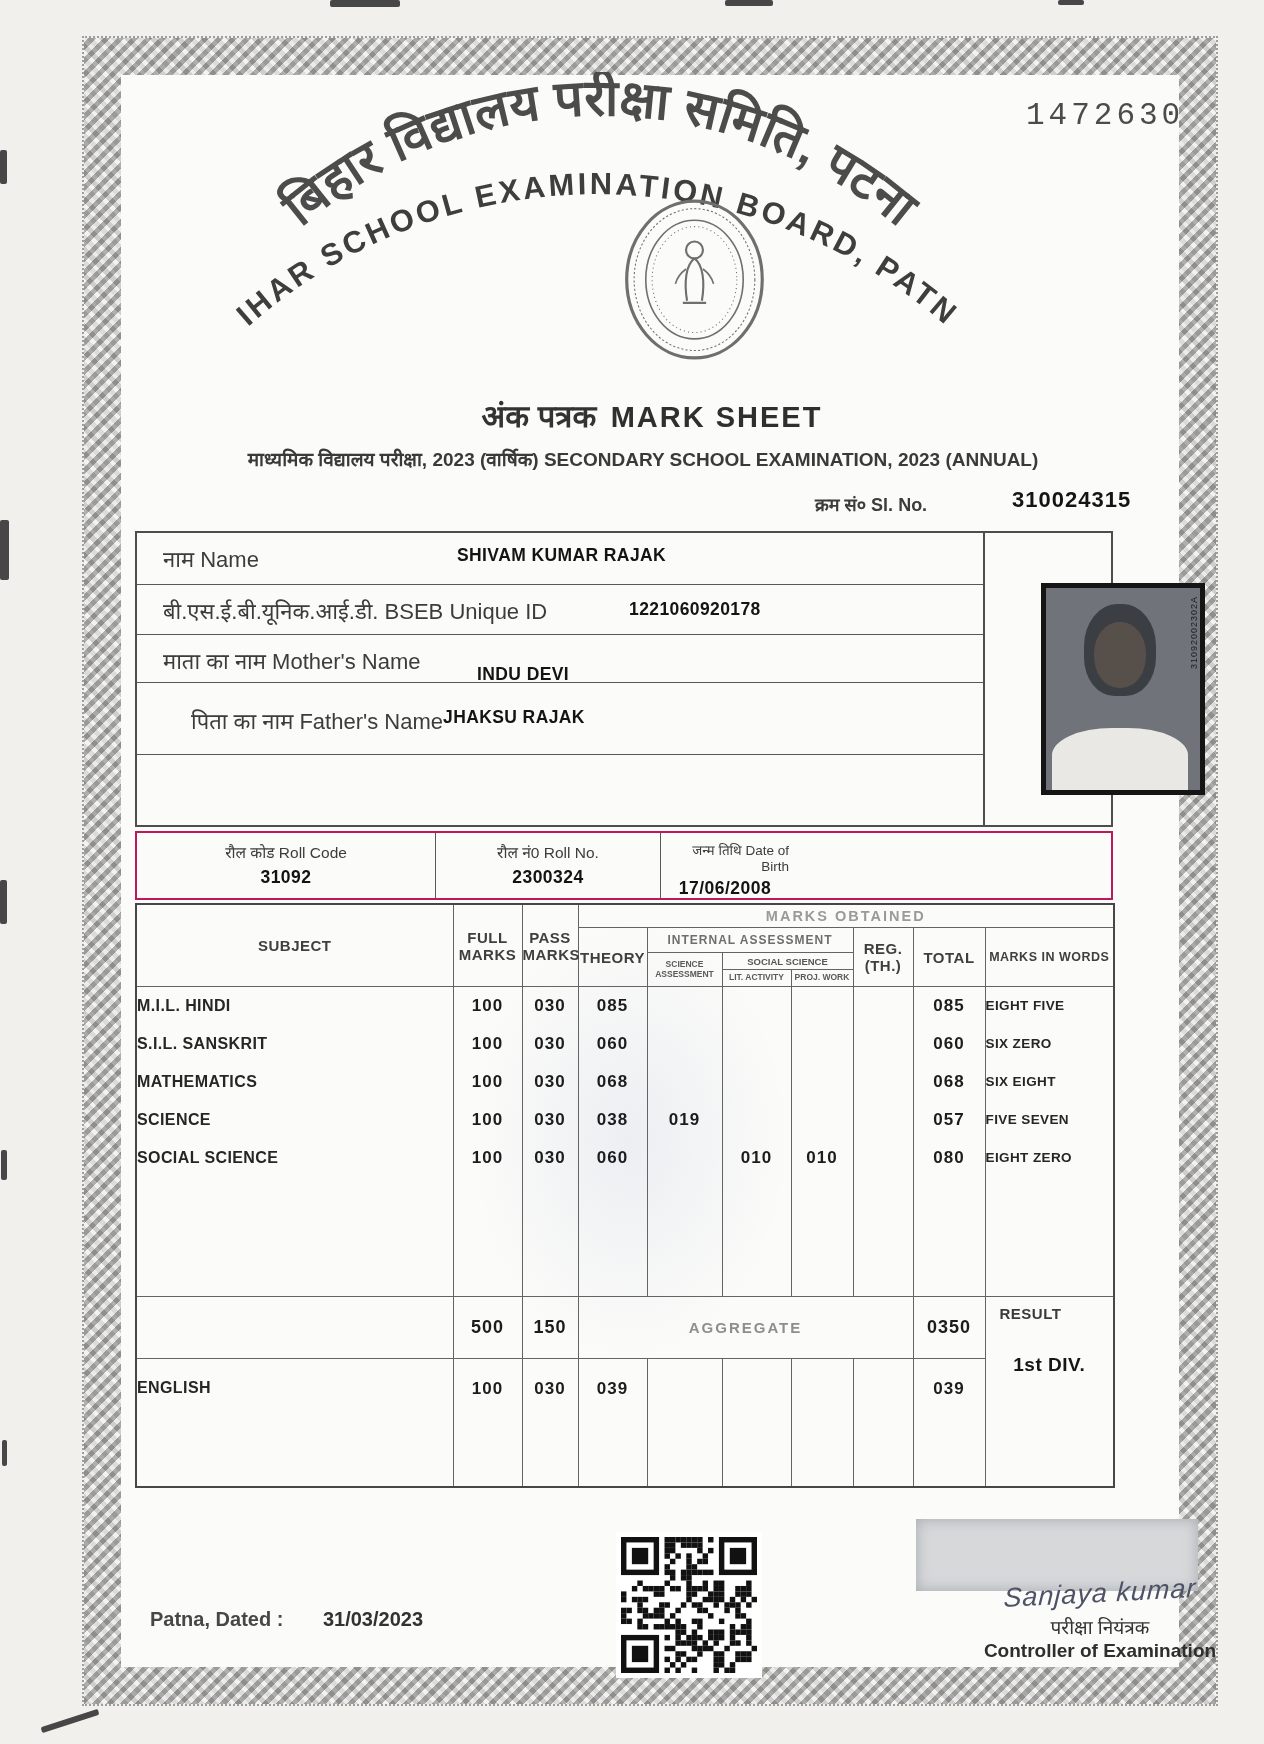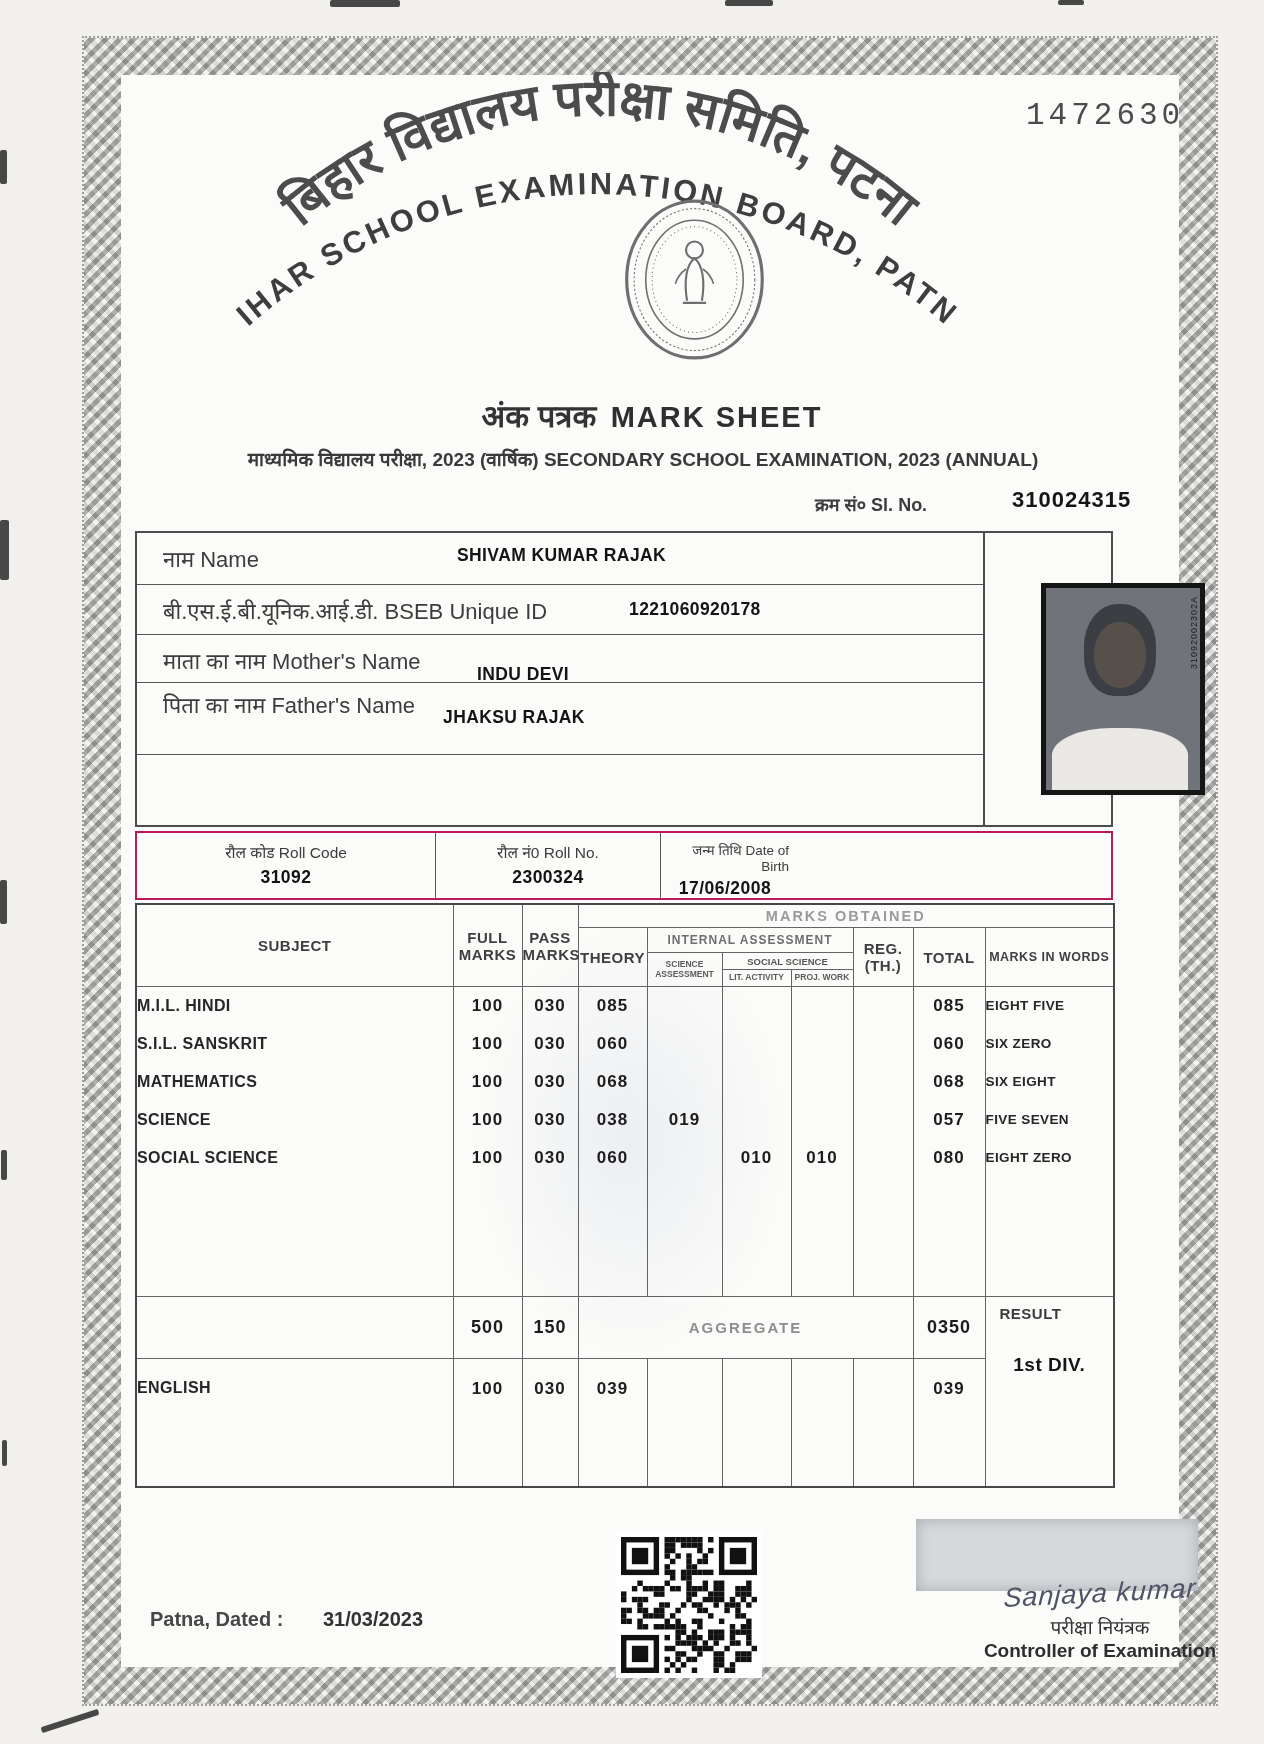--- a/index.html
+++ b/index.html
@@ -150,21 +150,21 @@
     </div>
     <div class="irow" style="height:50px;">
       <span class="ilabel">बी.एस.ई.बी.यूनिक.आई.डी. BSEB Unique ID</span>
       <span class="ival" style="left:492px;top:14px;">1221060920178</span>
     </div>
     <div class="irow" style="height:48px;">
       <span class="ilabel">माता का नाम Mother's Name</span>
       <span class="ival" style="left:296px;top:29px;margin-left:44px;">INDU DEVI</span>
     </div>
     <div class="irow" style="height:72px;">
-      <span class="ilabel" style="top:6px;">पिता का नाम Father's Name</span>
+      <span class="ilabel" style="top:22px;margin-left:28px;">पिता का नाम Father's Name</span>
       <span class="ival" style="left:306px;top:24px;">JHAKSU RAJAK</span>
     </div>
     <div class="photo">
       <div class="head"></div>
       <div class="face"></div>
       <div class="shirt"></div>
       <div class="pid">31092002302A</div>
     </div>
   </div>
 

